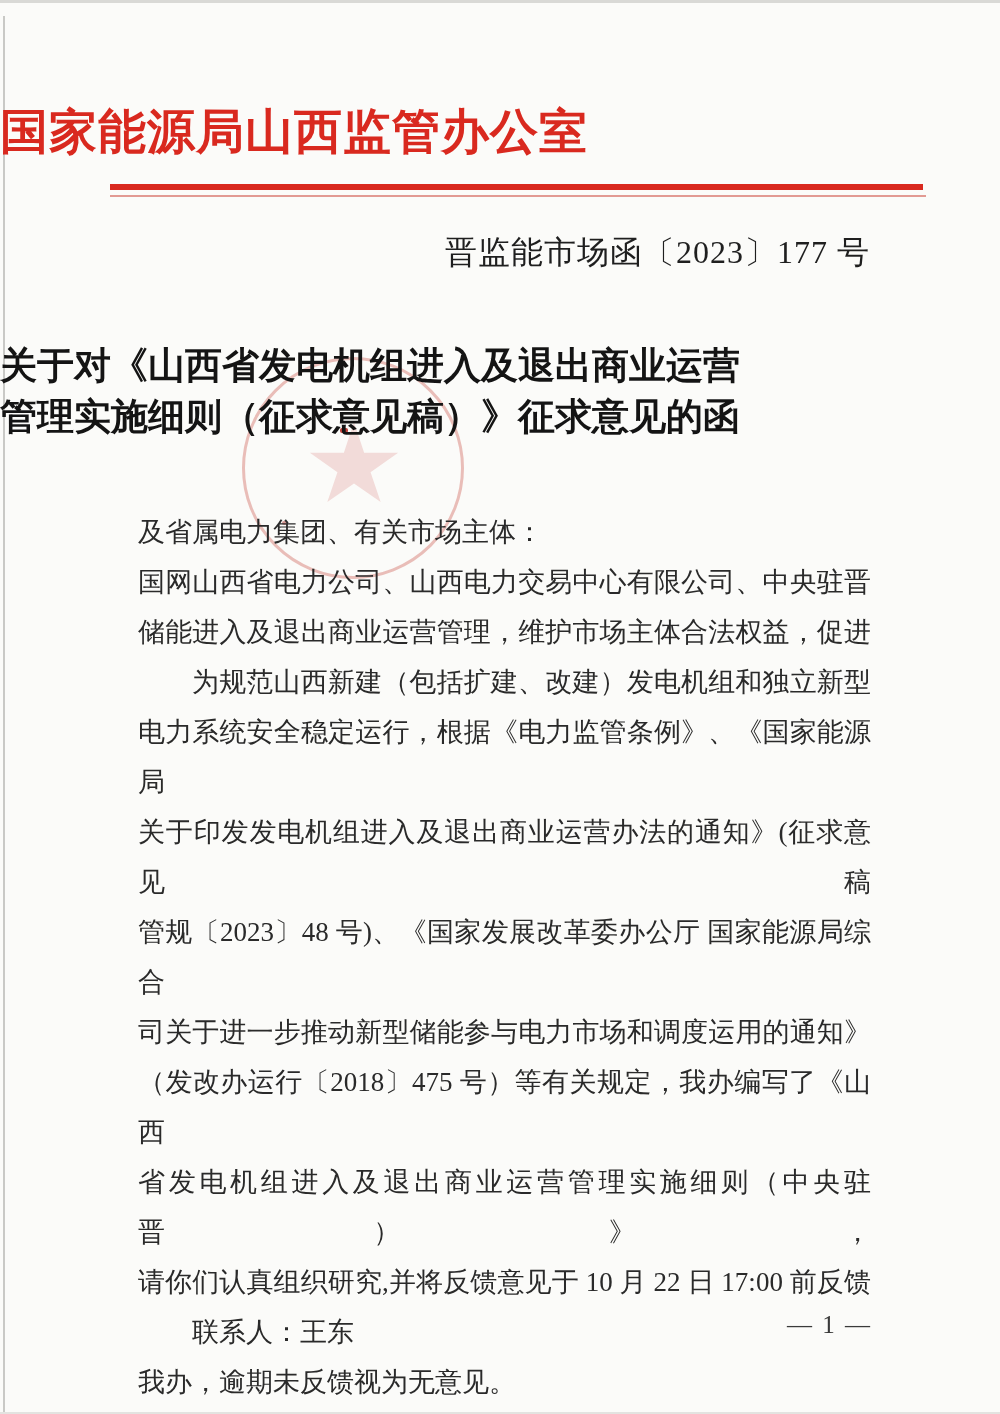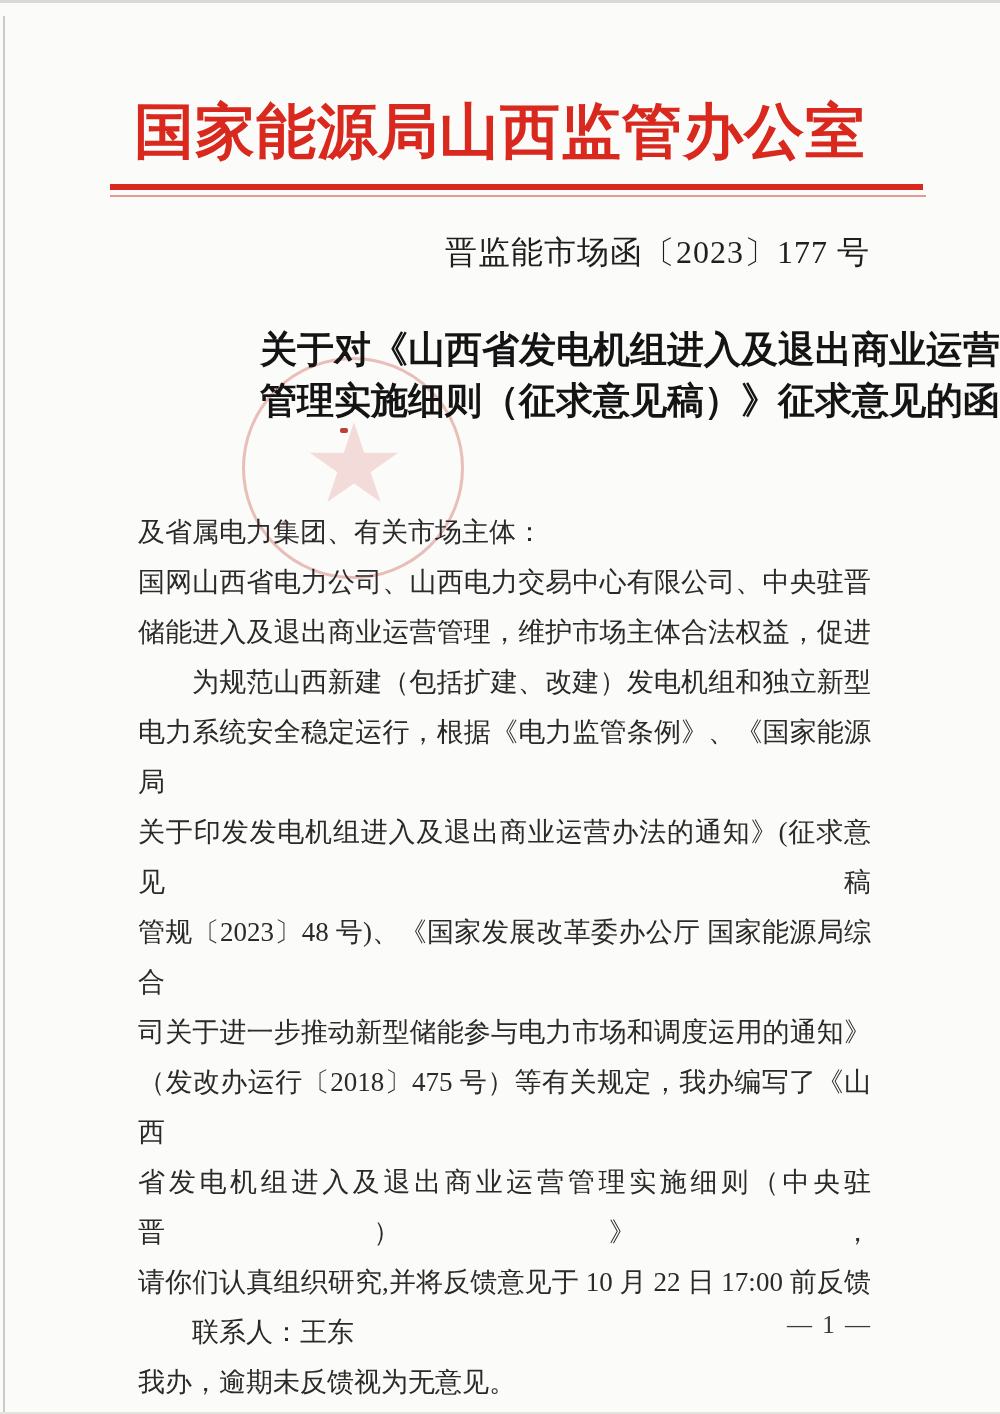--- a/index.html
+++ b/index.html
@@ -30,22 +30,21 @@
   }
   .scan-edge-bottom {
     position: absolute; bottom: 0; left: 0; right: 0; height: 2px;
     background: #e3e3e0;
   }
   
   .issuer-header {
     position: absolute;
     top: 96px; left: 0; right: 0;
     margin: 0;
-    text-align: center;
-    font-size: 60px;
+    font-size: 48px;
     line-height: 72px;
     font-weight: bold;
     color: #d9291f;
     letter-spacing: 1px;
   }
   .rule-thick {
     position: absolute;
     top: 184px; left: 110px; width: 813px; height: 6px;
     background: #d9291f;
   }
@@ -56,22 +55,22 @@
   }
   .doc-number {
     position: absolute;
     top: 231px; right: 130px;
     font-size: 32px;
     letter-spacing: 1px;
     color: #1f1f1f;
   }
   .doc-title {
     position: absolute;
-    top: 324px; left: 0; right: 0;
-    text-align: right;
+    top: 340px; left: 0; right: 0;
+    text-align: left;
     font-size: 37px;
     line-height: 51px;
     font-weight: bold;
     color: #141414;
   }
   
   .seal {
     position: absolute;
     left: 242px; top: 357px;
     width: 216px; height: 216px;

